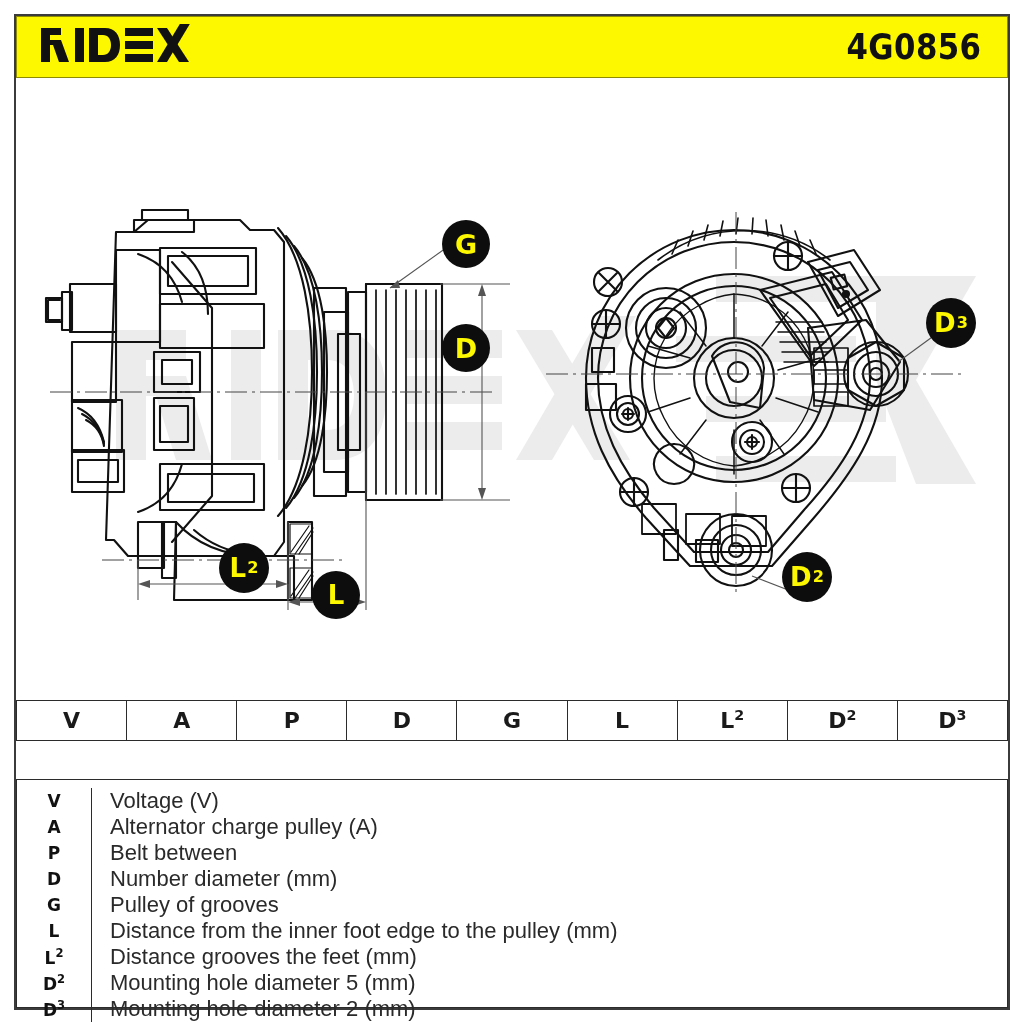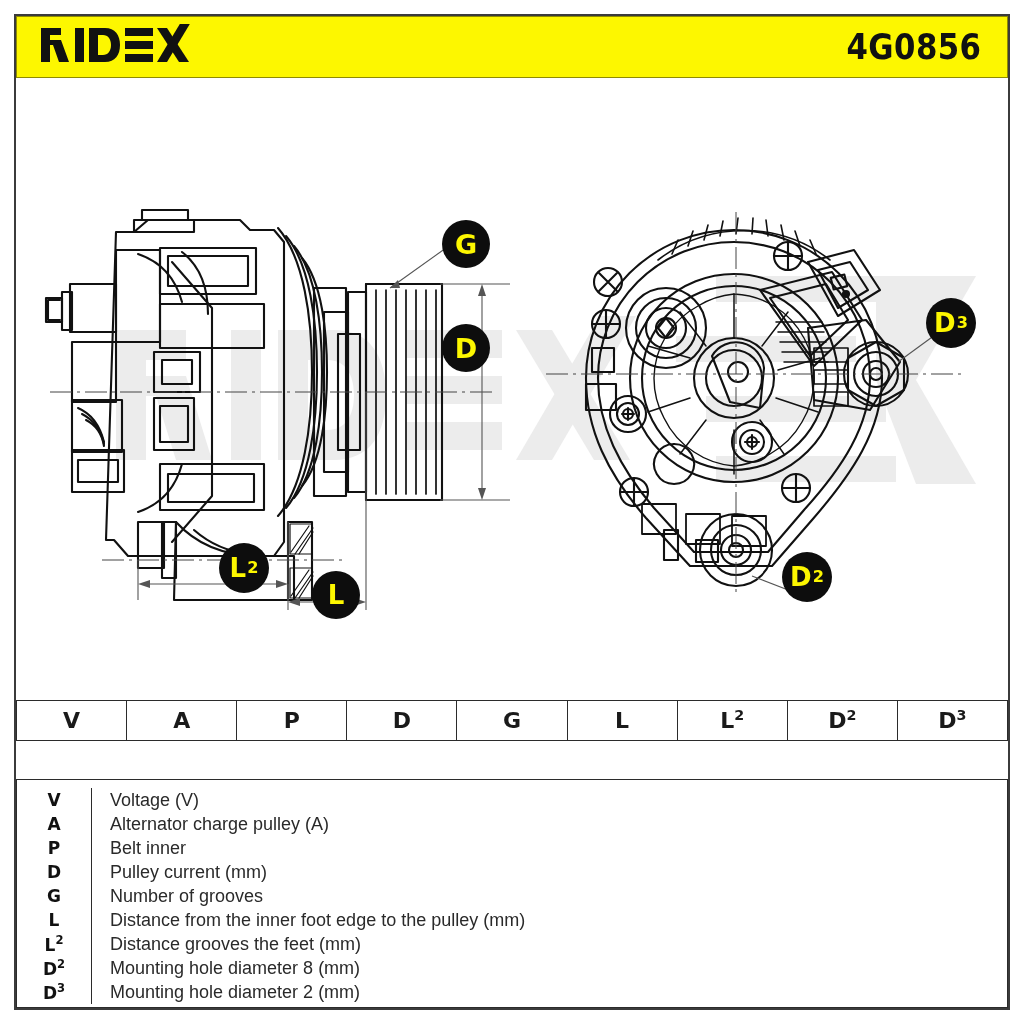--- a/index.html
+++ b/index.html
@@ -37,21 +37,21 @@
   .spec sup{font-size:.65em;vertical-align:super;}
 
   
   .legend{position:absolute;left:16px;top:779px;width:992px;height:229px;
           border:1px solid #2b2b2b;box-sizing:border-box;padding:8px 0 0 0;}
   .legend table{border-collapse:collapse;width:100%;}
   .legend td{padding:0;height:24px;vertical-align:middle;}
   .legend td.key{width:74px;text-align:center;font-weight:700;font-size:17px;
                  color:#111;font-family:"DejaVu Sans",sans-serif;border-right:1px solid #2b2b2b;}
   .legend td.key sup{font-size:.68em;vertical-align:super;}
-  .legend td.desc{padding-left:18px;font-size:18px;color:#2a2a2a;font-family:"Liberation Sans",sans-serif;}
+  .legend td.desc{padding-left:18px;font-size:22px;color:#2a2a2a;font-family:"Liberation Sans",sans-serif;}
 </style>
 </head>
 <body>
 
 <div class="page">
   <div class="frame"></div>
 
   <div class="banner">
     <svg class="logo" viewBox="0 0 200 46">
       <g fill="#111">
@@ -377,41 +377,41 @@
         <tr>
           <td class="key"><span>V</span></td>
           <td class="desc">Voltage (V)</td>
         </tr>
         <tr>
           <td class="key"><span>A</span></td>
           <td class="desc">Alternator charge pulley (A)</td>
         </tr>
         <tr>
           <td class="key"><span>P</span></td>
-          <td class="desc">Belt inner</td>
+          <td class="desc">Belt between</td>
         </tr>
         <tr>
           <td class="key"><span>D</span></td>
-          <td class="desc">Pulley current (mm)</td>
+          <td class="desc">Number diameter (mm)</td>
         </tr>
         <tr>
           <td class="key"><span>G</span></td>
-          <td class="desc">Number of grooves</td>
+          <td class="desc">Pulley of grooves</td>
         </tr>
         <tr>
           <td class="key"><span>L</span></td>
           <td class="desc">Distance from the inner foot edge to the pulley (mm)</td>
         </tr>
         <tr>
           <td class="key"><span>L</span><sup>2</sup></td>
           <td class="desc">Distance grooves the feet (mm)</td>
         </tr>
         <tr>
           <td class="key"><span>D</span><sup>2</sup></td>
-          <td class="desc">Mounting hole diameter 8 (mm)</td>
+          <td class="desc">Mounting hole diameter 5 (mm)</td>
         </tr>
         <tr>
           <td class="key"><span>D</span><sup>3</sup></td>
           <td class="desc">Mounting hole diameter 2 (mm)</td>
         </tr>
       </tbody>
     </table>
   </div>
 </div>
 

